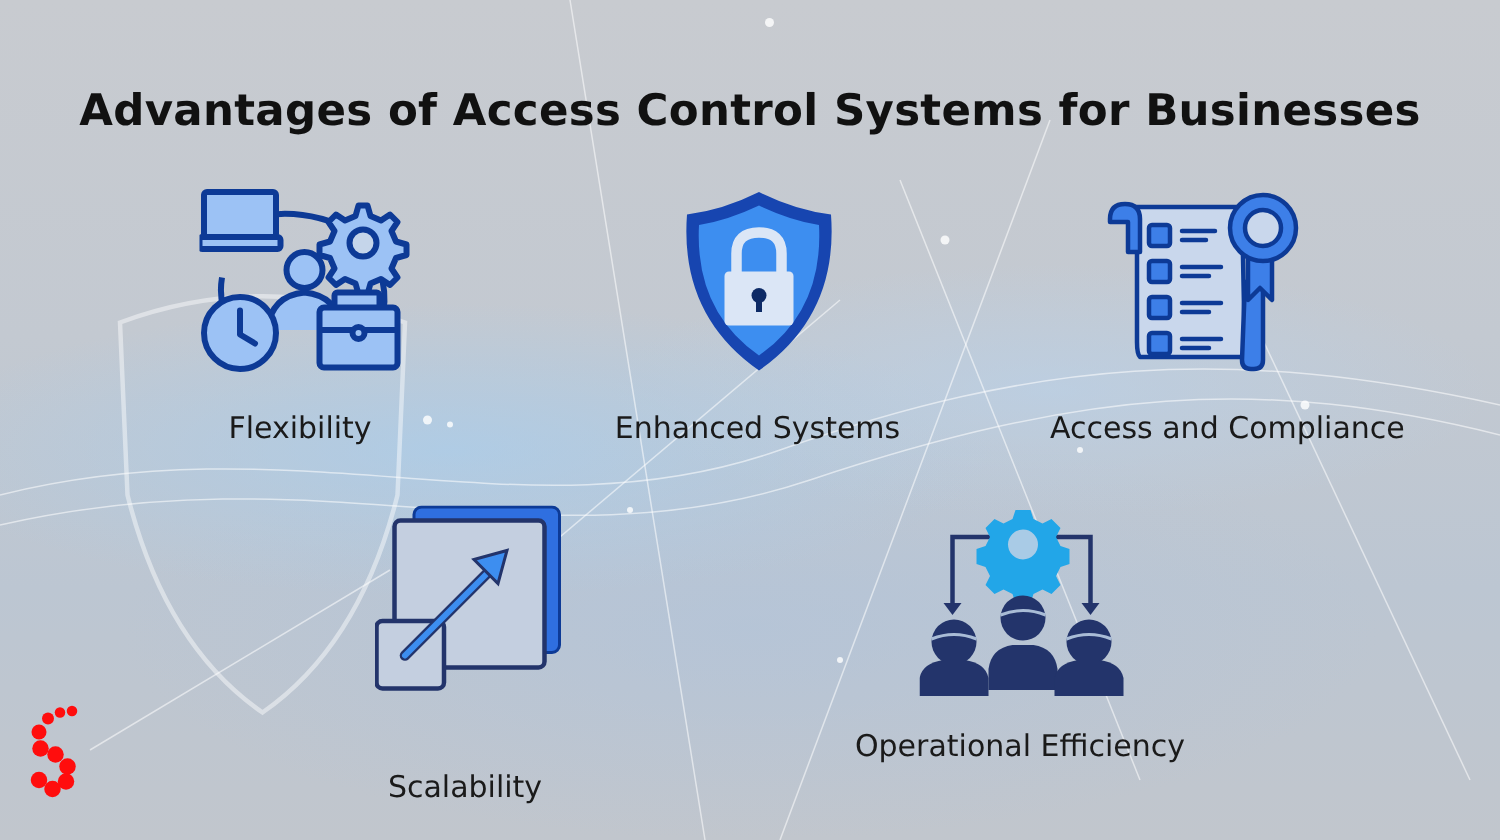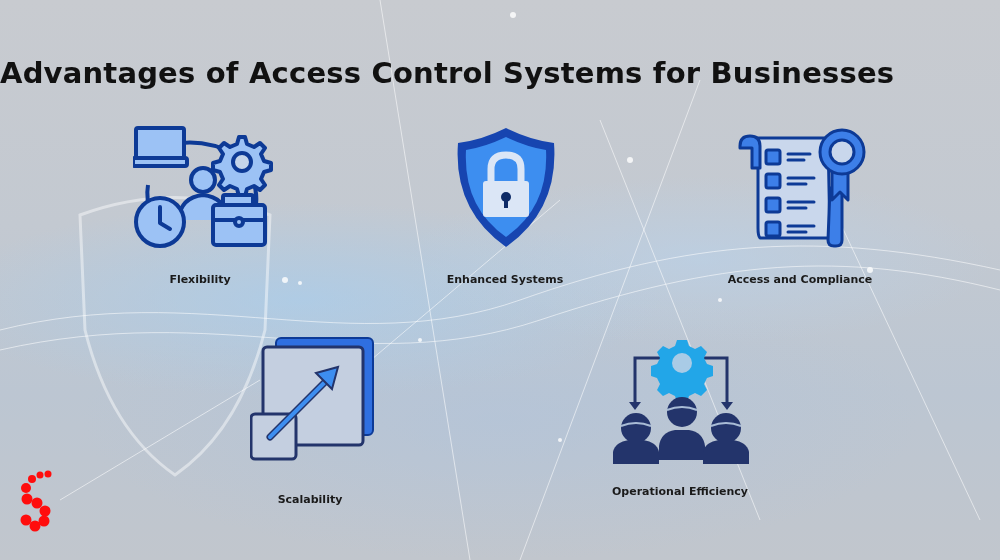--- a/index.html
+++ b/index.html
@@ -12,26 +12,26 @@
     position: absolute; inset: 0;
     background:
       radial-gradient(ellipse 520px 140px at 300px 300px, rgba(170,205,235,0.75), rgba(170,205,235,0) 70%),
       radial-gradient(ellipse 420px 120px at 700px 260px, rgba(185,210,235,0.6), rgba(185,210,235,0) 70%),
       radial-gradient(ellipse 600px 200px at 500px 420px, rgba(175,195,220,0.5), rgba(175,195,220,0) 70%),
       linear-gradient(180deg, #c8cbd0 0%, #c3c9d1 40%, #bcc6d2 70%, #c1c6cd 100%);
   }
   .bg svg { position: absolute; inset: 0; }
   .title {
     position: absolute; left: 0; right: 0; top: 56px;
-    text-align: left; font-weight: bold; font-size: 29px; color: #111;
+    text-align: center; font-weight: bold; font-size: 29px; color: #111;
     letter-spacing: 0.2px;
   }
   .item { position: absolute; text-align: center; }
   .item .label {
-    font-weight: bold; font-size: 11px; color: #1a1a1a; white-space: nowrap;
+    font-weight: normal; font-size: 20px; color: #1a1a1a; white-space: nowrap;
   }
   .icon { position: absolute; }
   .logo { position: absolute; left: 16px; top: 470px; }
 </style>
 </head>
 <body>
 
 <div class="bg">
   <svg width="1000" height="560">
     <g stroke="rgba(255,255,255,0.55)" stroke-width="1" fill="none">
@@ -130,21 +130,21 @@
 <div class="icon" style="left:250px; top:337px;">
   <svg width="128" height="128" viewBox="0 0 128 128">
     <rect x="26" y="1" width="97" height="97" rx="5" fill="#2f6fe0" stroke="#0d3a96" stroke-width="2"></rect>
     <rect x="13" y="10" width="100" height="98" rx="4" fill="#c4cfe0" stroke="#23346b" stroke-width="3"></rect>
     <rect x="1" y="77" width="45" height="45" rx="4" fill="#c4cfe0" stroke="#23346b" stroke-width="3"></rect>
     <path d="M20 100 L80 40" stroke="#23346b" stroke-width="7" stroke-linecap="round"></path>
     <path d="M20 100 L80 40" stroke="#3d8ef0" stroke-width="4" stroke-linecap="round"></path>
     <path d="M66 36 L88 30 L82 52 Z" fill="#3d8ef0" stroke="#23346b" stroke-width="2"></path>
   </svg>
 </div>
-<div class="item" style="left:230px; width:160px; top:493px;">
+<div class="item" style="left:230px; width:160px; top:512px;">
   <div class="label">Scalability</div>
 </div>
 
 <div class="icon" style="left:613px; top:338px;">
   <svg width="138" height="126" viewBox="0 0 138 126">
     <g stroke="#23346b" stroke-width="3" fill="none">
       <path d="M55 20 L22 20 L22 68"></path>
       <path d="M83 20 L114 20 L114 68"></path>
       <path d="M69 40 L69 62"></path>
     </g>

